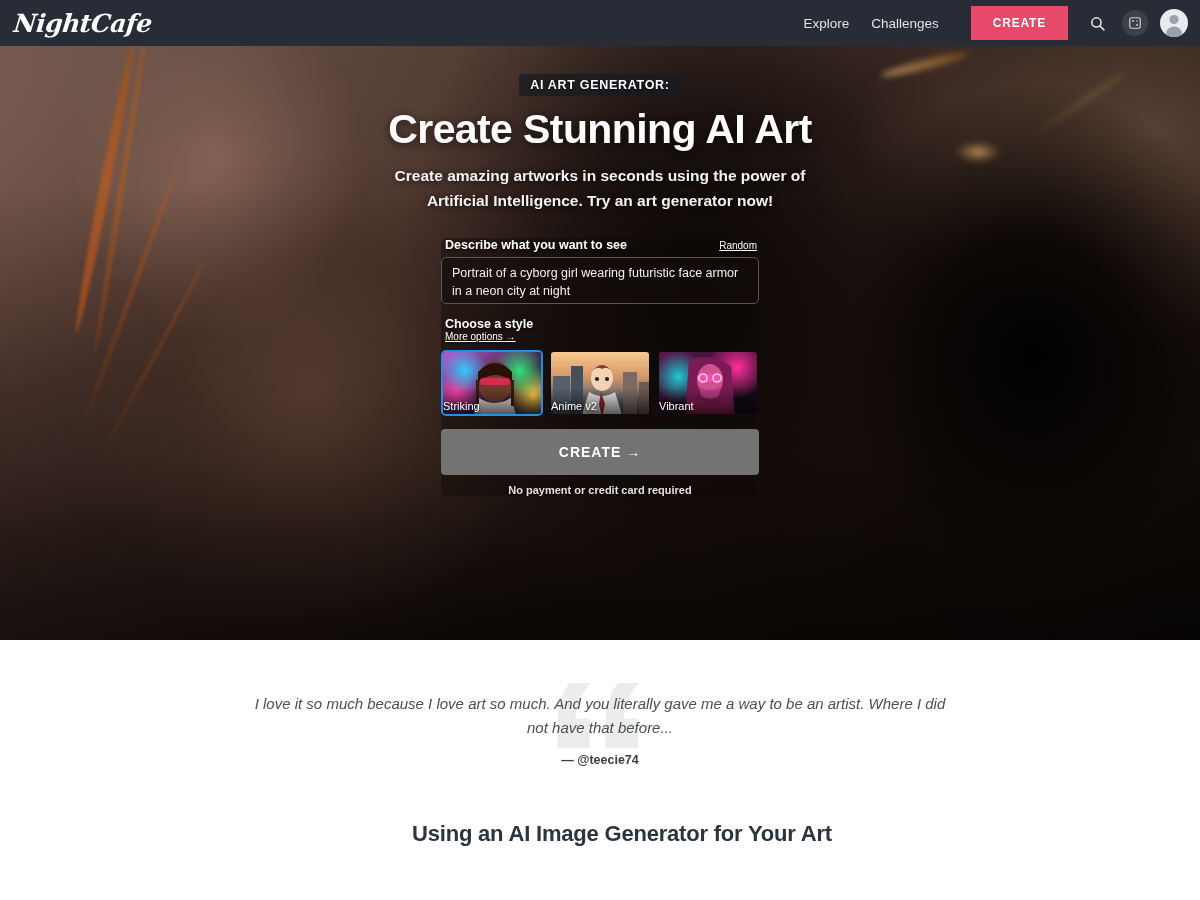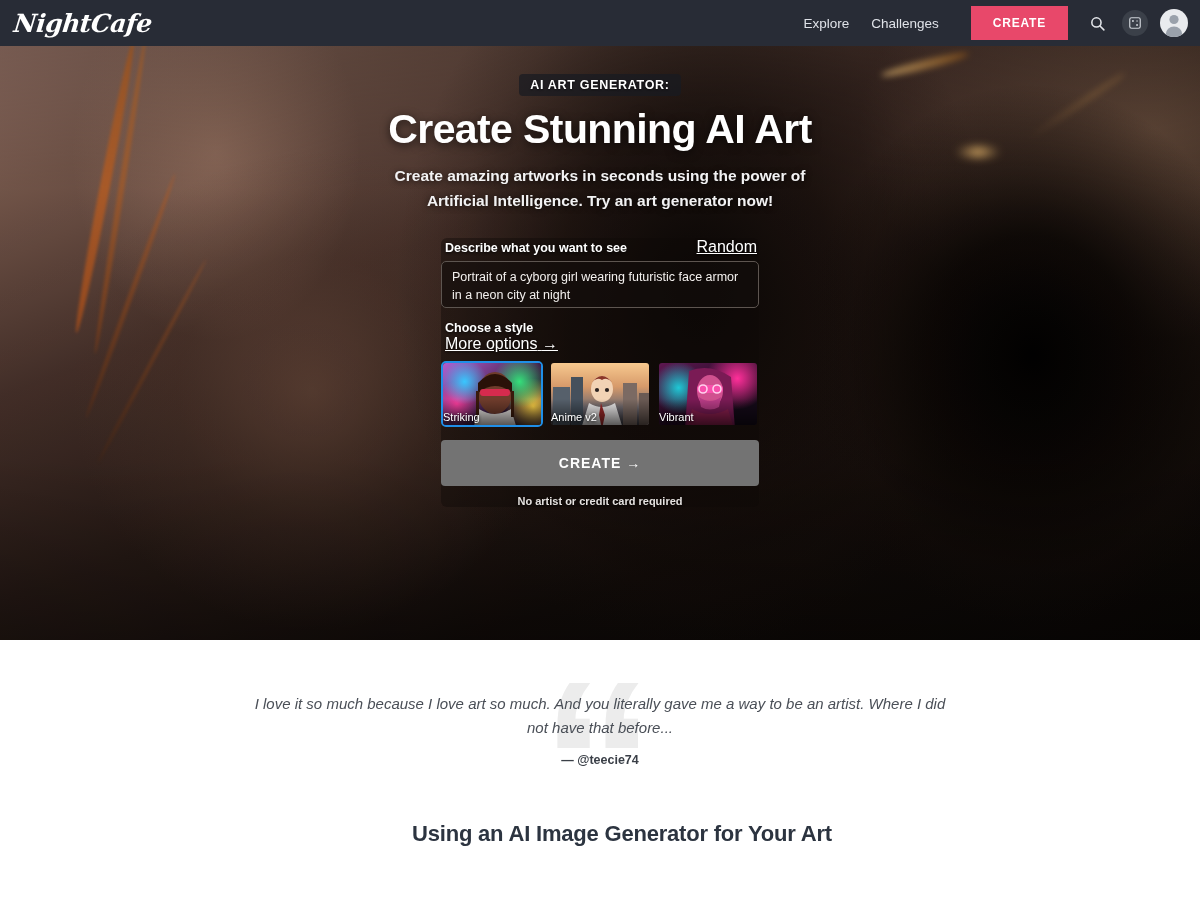--- a/index.html
+++ b/index.html
@@ -153,21 +153,21 @@
     justify-content: space-between;
     padding: 0 2px 5px 4px;
   }
   .field-label {
     font-size: 12.5px;
     font-weight: 700;
     color: #ffffff;
     text-shadow: 0 1px 3px rgba(0,0,0,0.8);
   }
   .field-link {
-    font-size: 16px;
+    font-size: 10px;
     color: #ffffff;
     text-decoration: underline;
     cursor: pointer;
     text-shadow: 0 1px 3px rgba(0,0,0,0.8);
     white-space: nowrap;
   }
   .prompt-box {
     width: 318px;
     height: 47px;
     background: rgba(20,14,13,0.55);
@@ -416,21 +416,21 @@
               <path d="M40 34 q11 8 22 0 l-2 10 q-9 5 -18 0 z" fill="#b83c86"></path>
               <path d="M33 46 q18 10 36 0 l6 20 h-48 z" fill="#8d1f4f"></path>
             </svg>
           </div>
           <div class="style-shade"></div>
           <span class="style-name">Vibrant</span>
         </div>
       </div>
 
       <button class="create-btn"><span>CREATE</span> <span>→</span></button>
-      <div class="create-note">No artist or credit card required</div>
+      <div class="create-note">No payment or credit card required</div>
     </div>
   </div>
 </div>
 
 <div class="testimonial">
   <div class="quote-mark">“</div>
   <div class="quote-text">I love it so much because I love art so much. And you literally gave me a way to be an artist. Where I did not have that before...</div>
   <div class="quote-author"><span>—</span> <a>@teecie74</a></div>
 </div>
 

